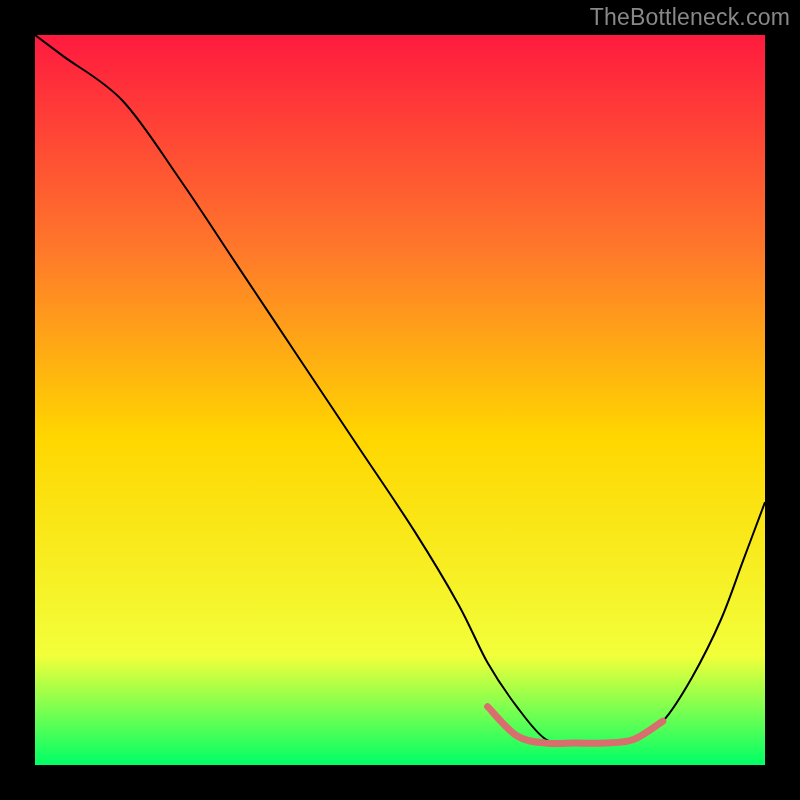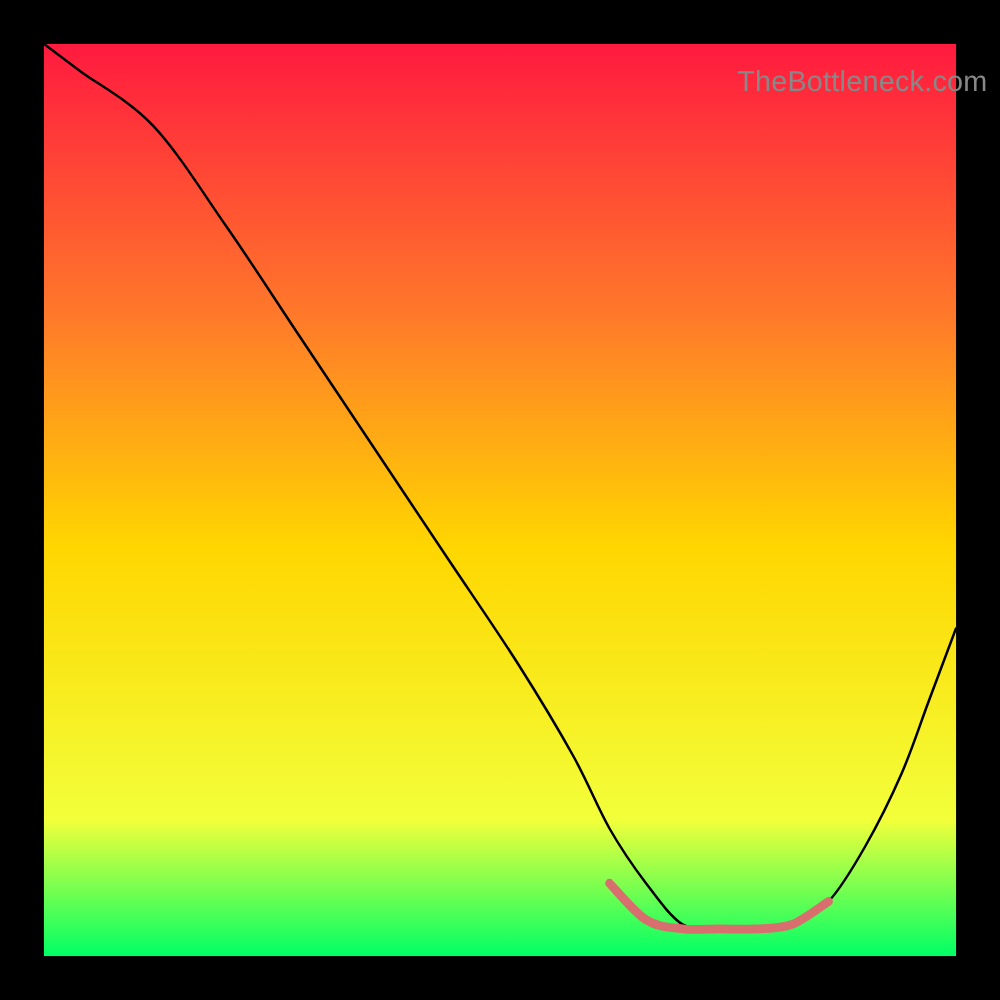--- a/index.html
+++ b/index.html
@@ -17,21 +17,20 @@
   }
   .watermark {
     position: absolute;
     top: 4px;
     right: 10px;
     font-family: Arial, Helvetica, sans-serif;
     font-size: 23px;
     color: #888888;
     letter-spacing: 0.2px;
     z-index: 5;
-    margin-top: 48px;
   }
   .chart-area {
     position: absolute;
     left: 35px;
     top: 35px;
     width: 730px;
     height: 730px;
   }
   svg {
     display: block;

